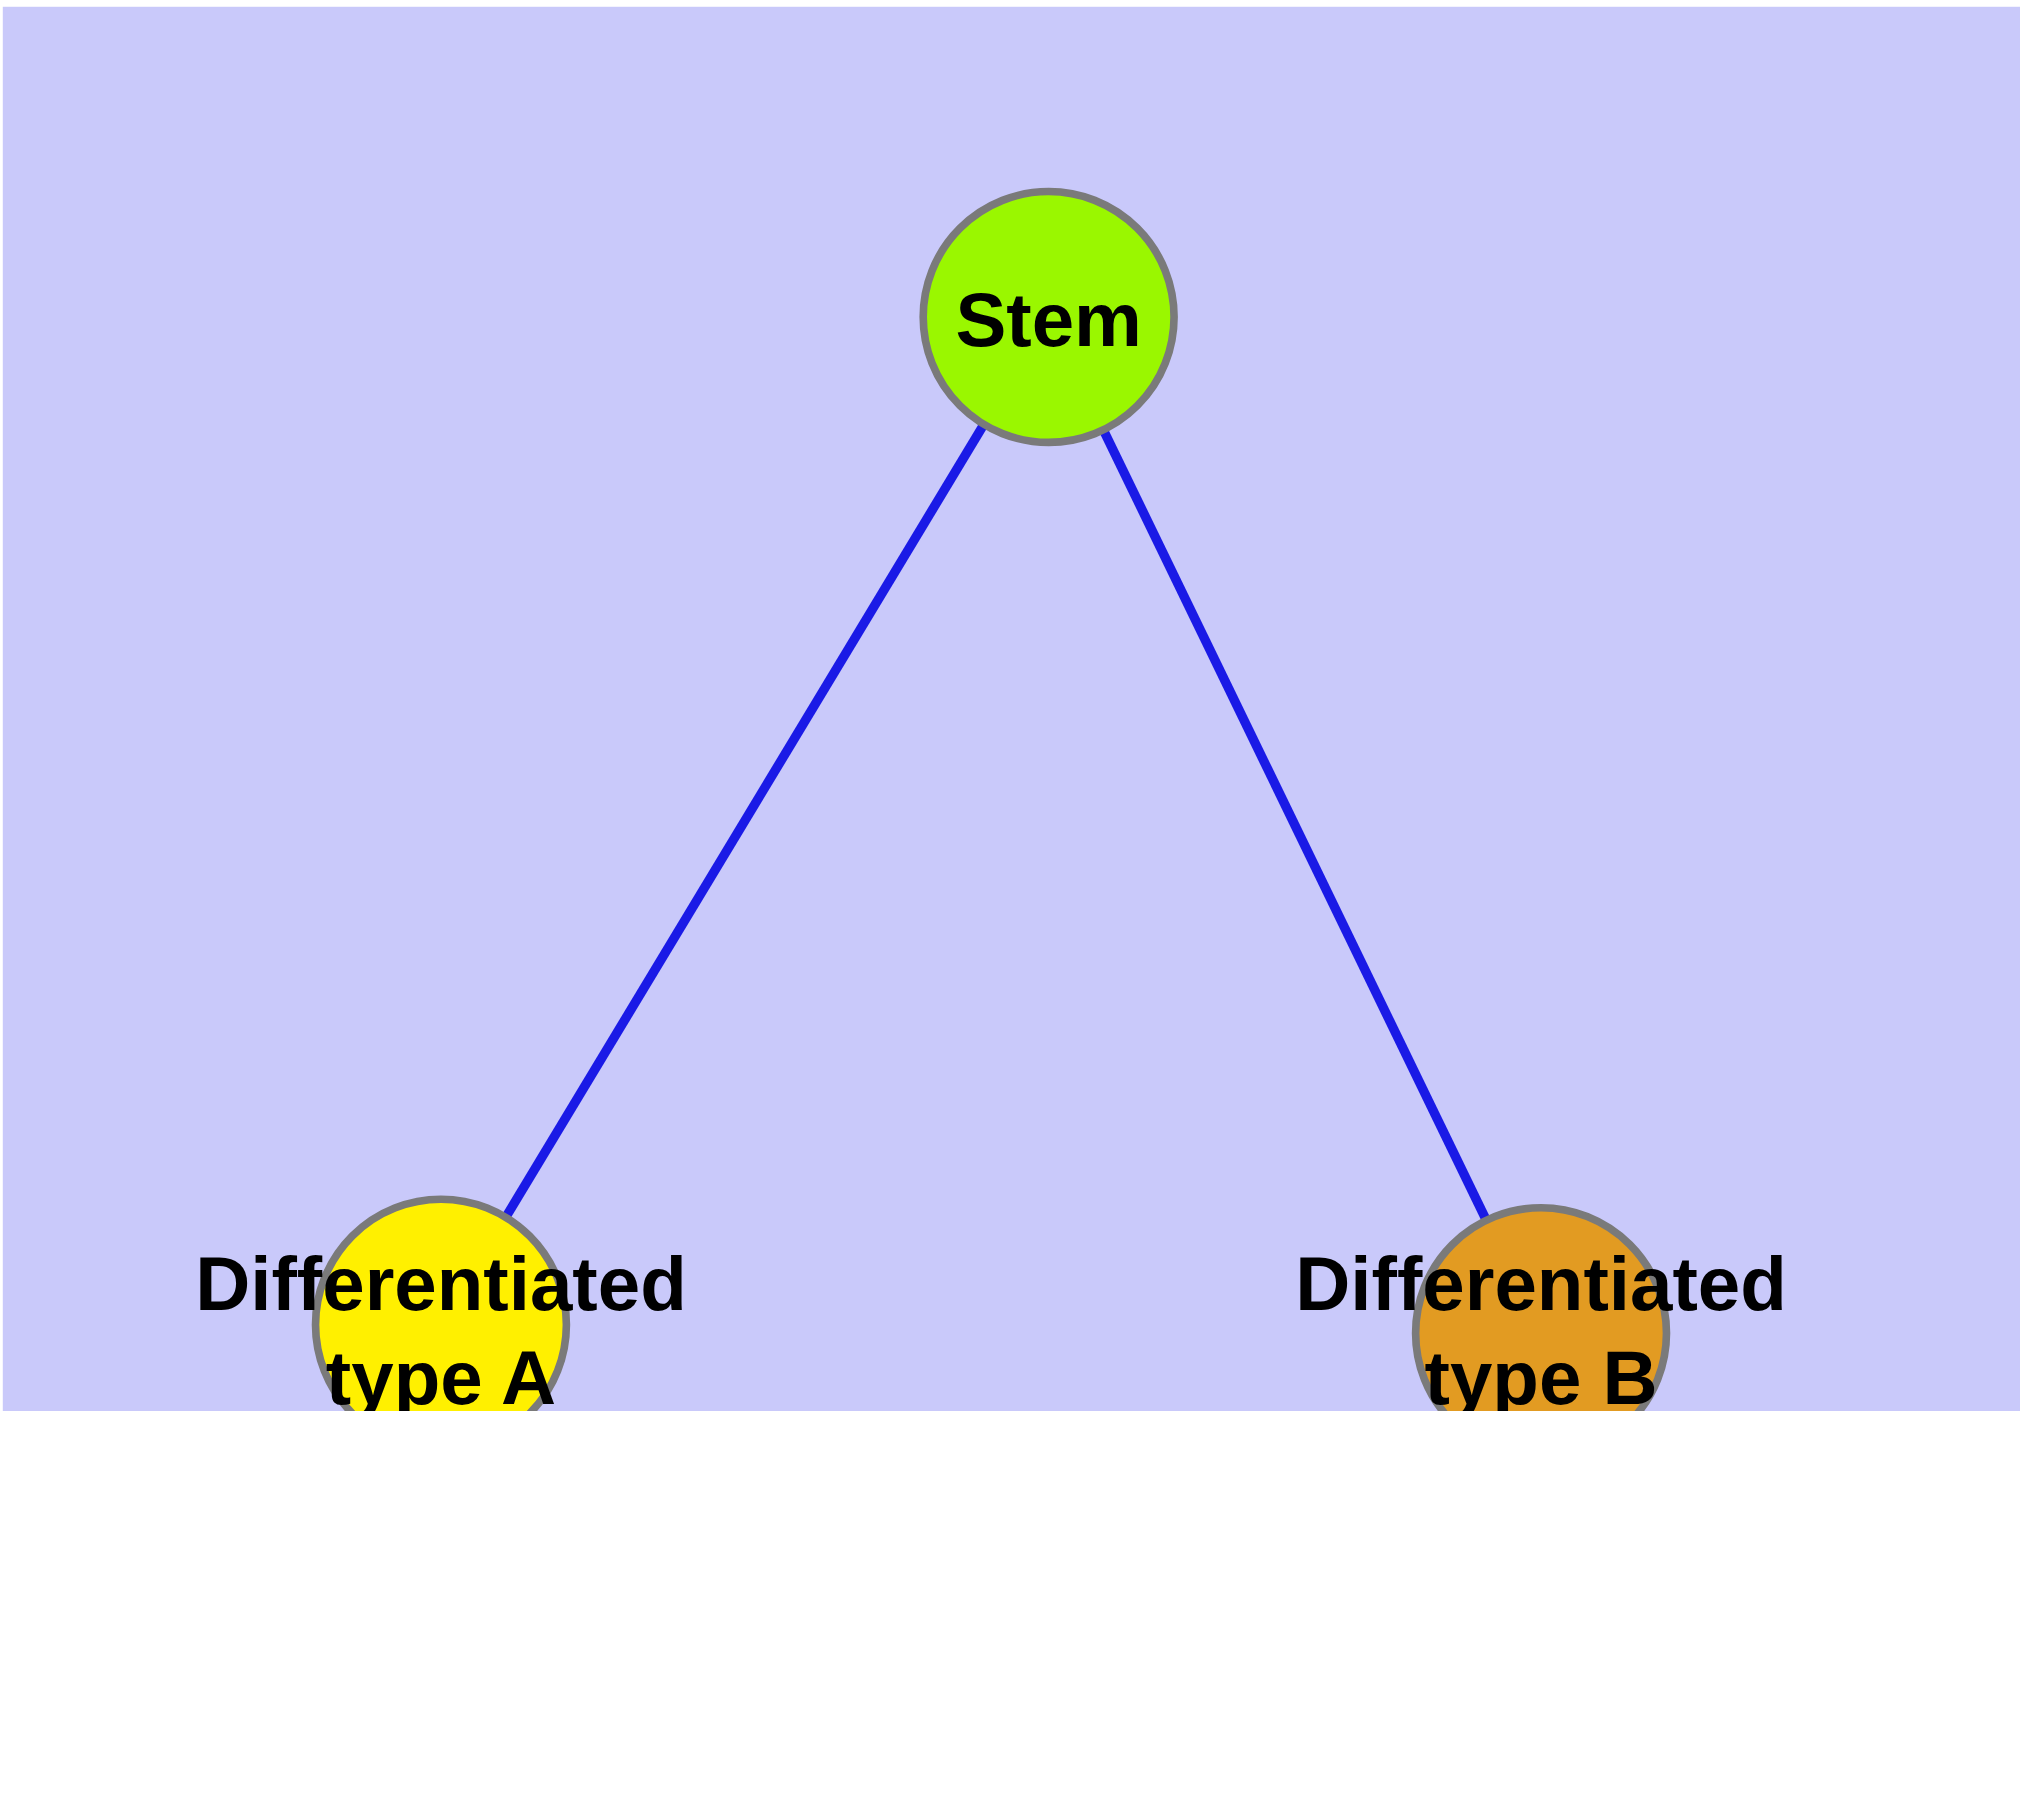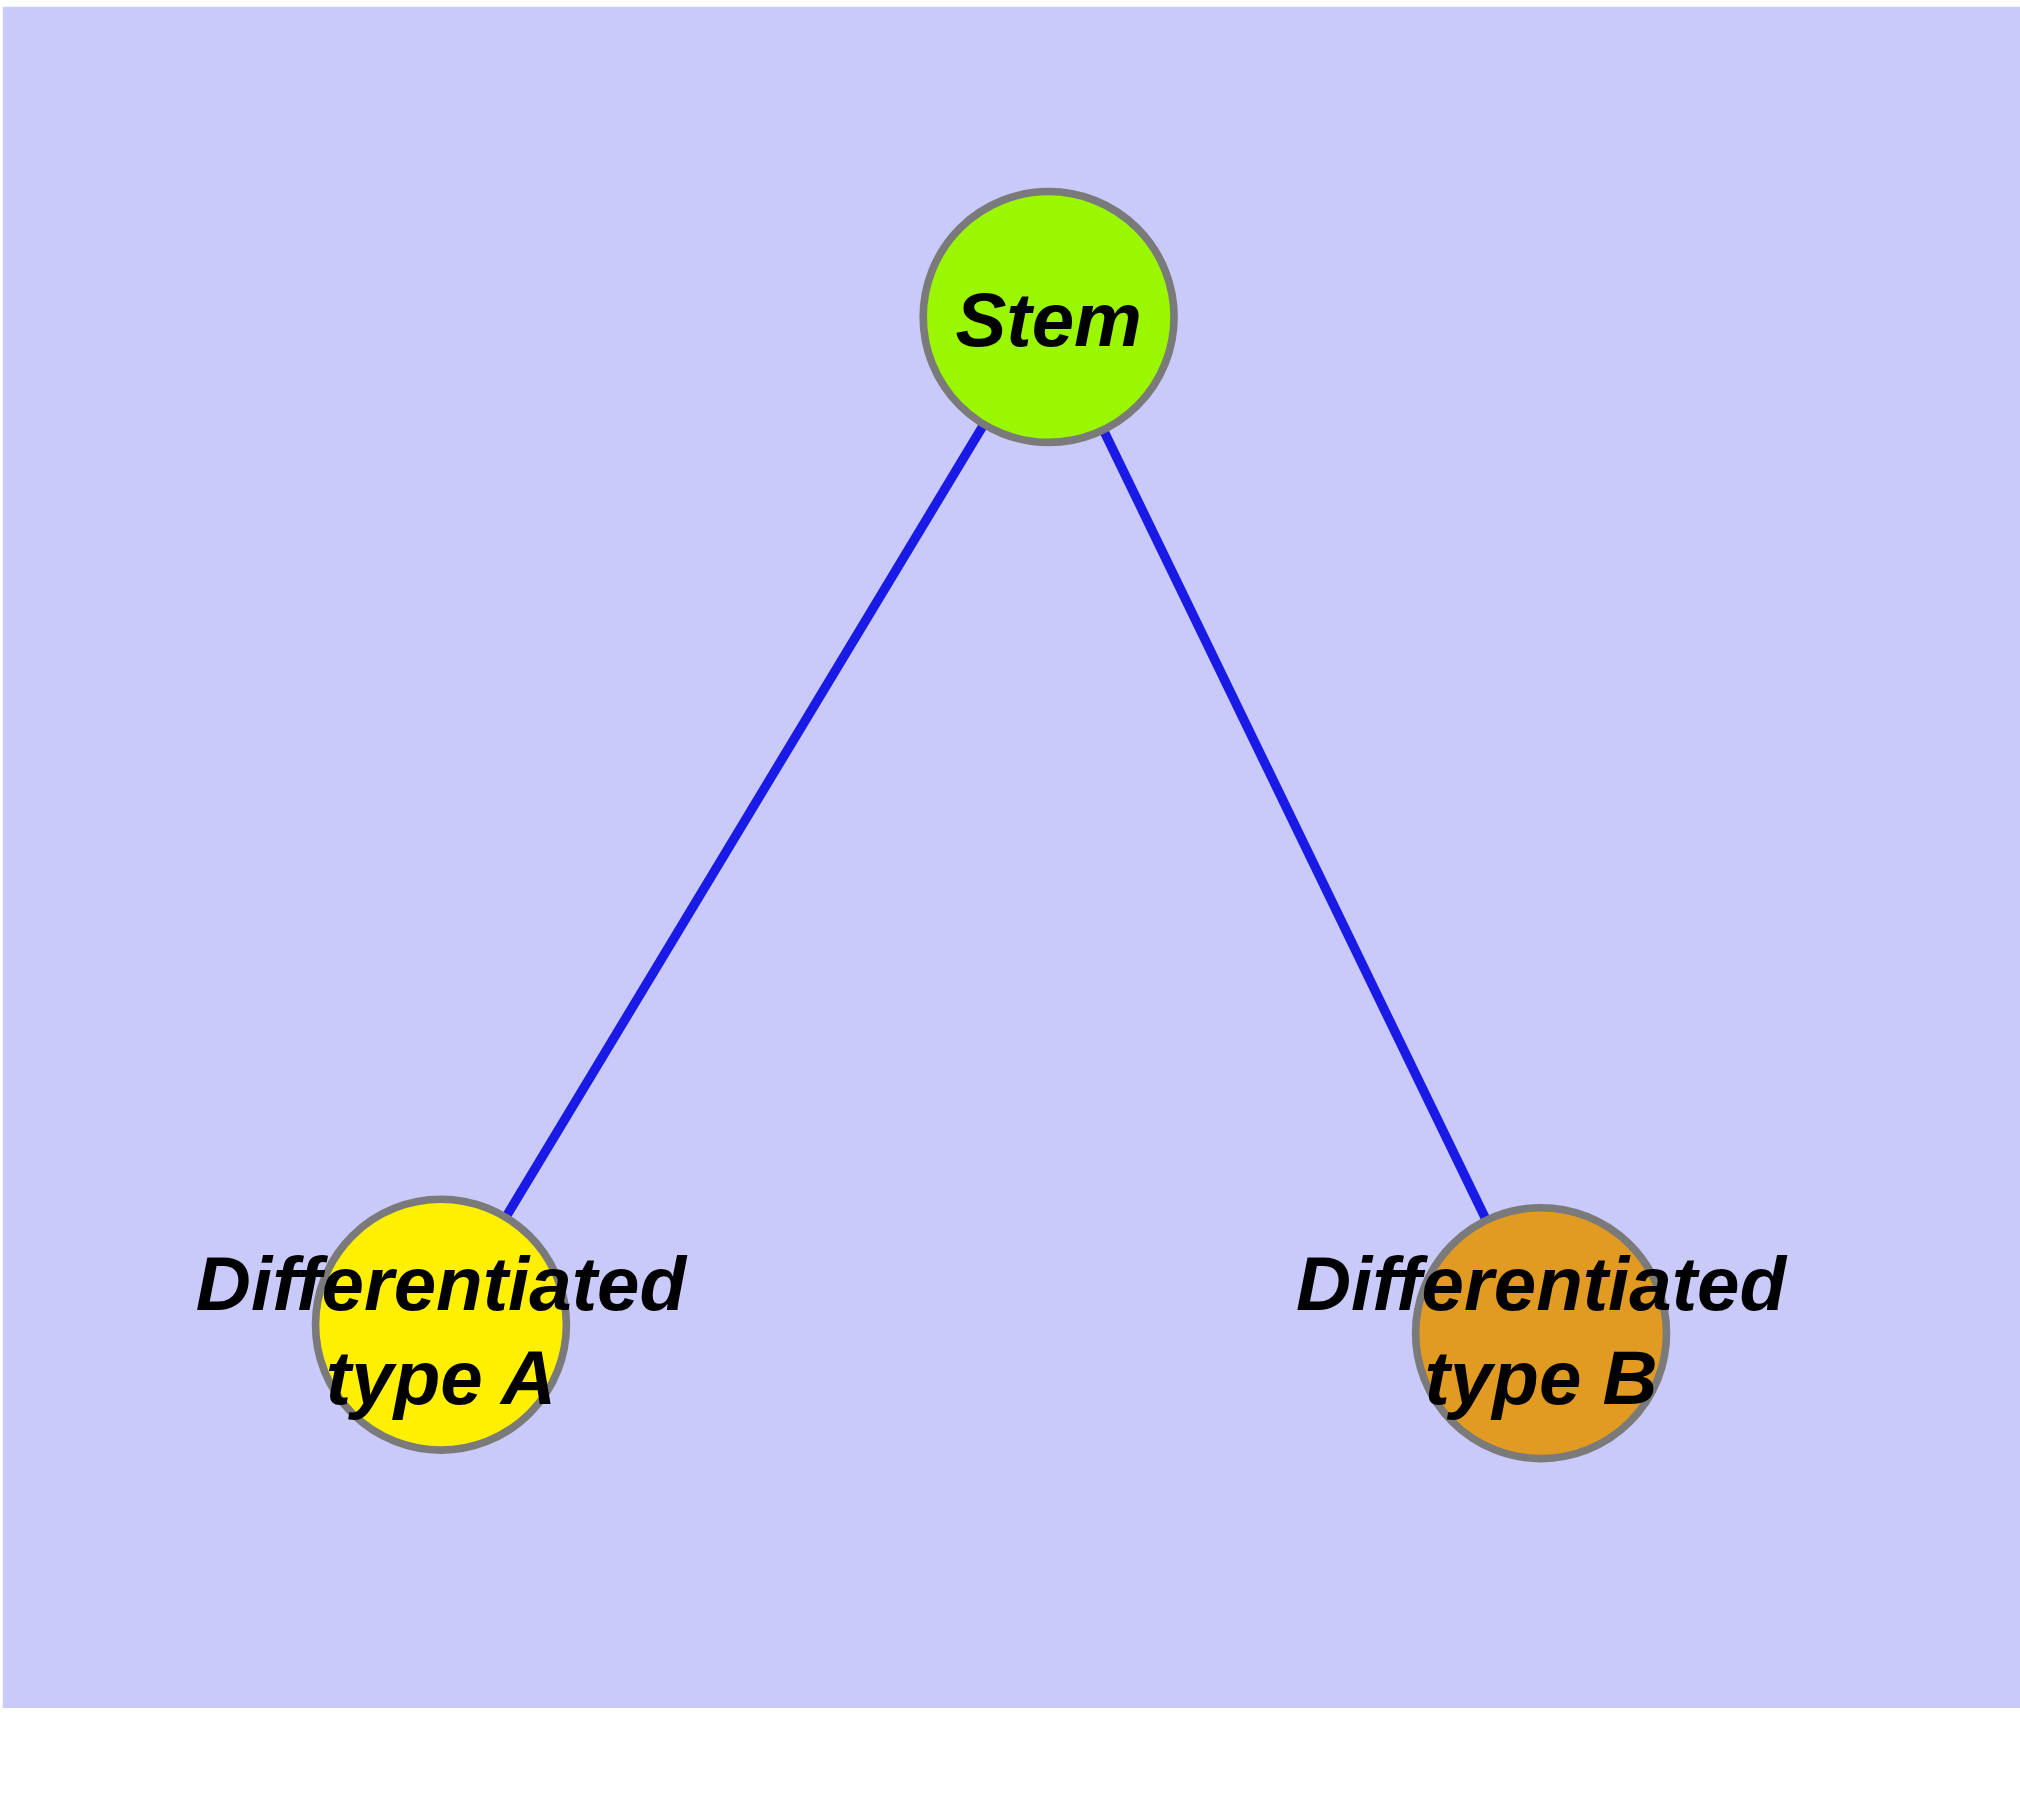--- a/index.html
+++ b/index.html
@@ -3,25 +3,24 @@
 <meta charset="utf-8">
 <style>
   html, body {
     margin: 0;
     padding: 0;
     background: #ffffff;
   }
   .canvas-wrap {
     position: relative;
     width: 2021px;
-    height: 1708px;
+    height: 1411px;
     background: #ffffff;
     overflow: hidden;
     font-family: "Liberation Sans", "DejaVu Sans", sans-serif;
-    font-style: italic;
   }
   svg.graph {
     display: block;
     position: absolute;
     left: 0;
     top: 0;
   }
   .node-label {
     font-family: "Liberation Sans", "DejaVu Sans", sans-serif;
     font-weight: bold;

